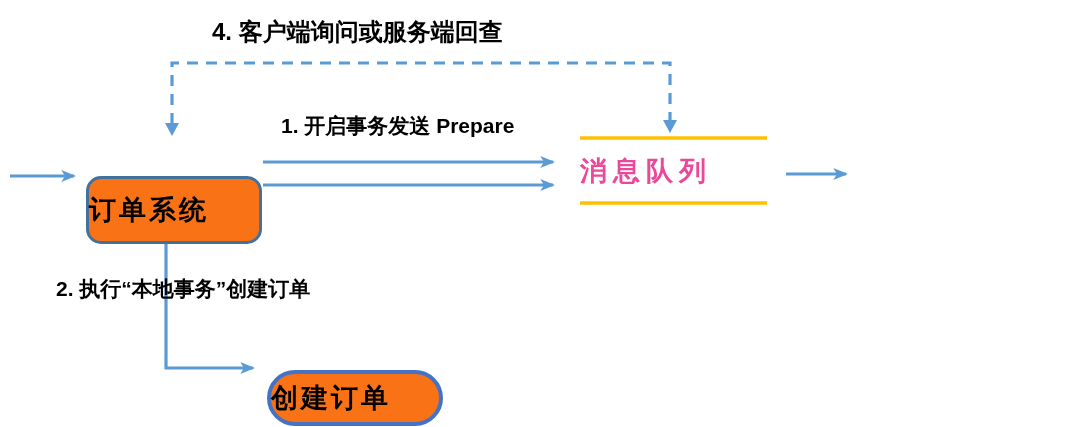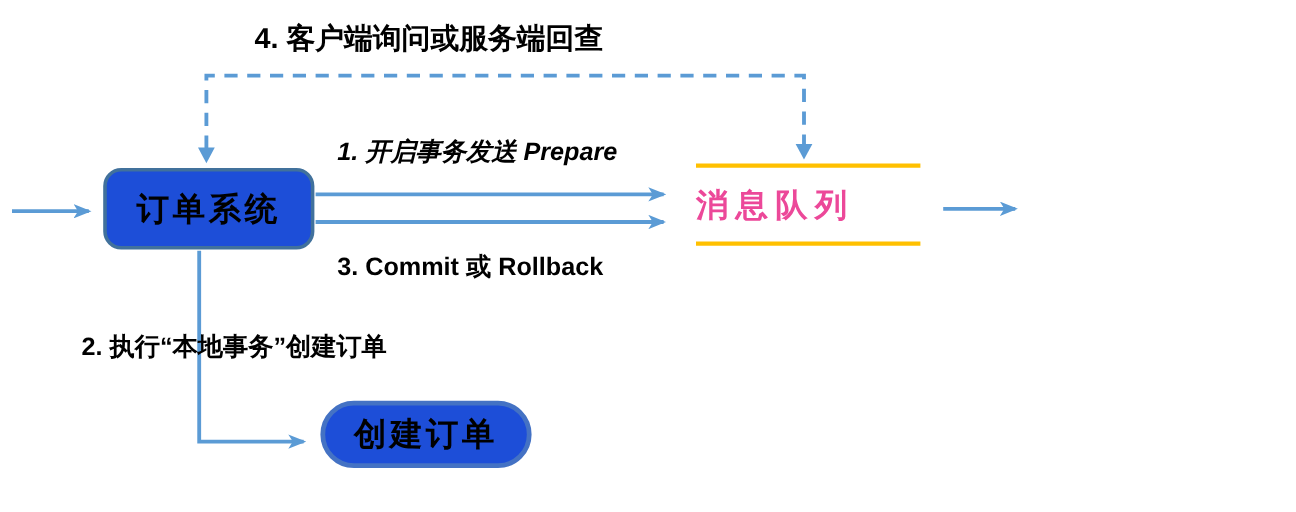--- a/index.html
+++ b/index.html
@@ -17,28 +17,28 @@
   .lines-svg {
     position: absolute;
     left: 0; top: 0;
     width: 1080px; height: 427px;
   }
 
   .node {
     position: absolute;
     display: flex;
     align-items: center;
-    justify-content: center;
-    background: #1d4ed8;
+    background: #f97316;
     border-radius: 15px;
     font-size: 27px;
     font-weight: bold;
     color: #000000;
     letter-spacing: 3px;
     font-family: "Liberation Serif", serif;
+    margin-top: 36px;
   }
   .node-dark   { border: 3.5px solid #41719C; }
   .node-bright { border: 4px solid #4472C4; }
 
   .node-order  { left: 86px;  top: 140px; width: 176px; height: 68px; }
   .node-coupon { left: 862px; top: 141px; width: 185px; height: 66px; }
   .node-create { left: 267px; top: 334px; width: 176px; height: 56px; border-radius: 29px; }
 
   .mq-label {
     position: absolute;
@@ -55,23 +55,23 @@
   }
 
   .step-label {
     position: absolute;
     font-weight: bold;
     color: #000000;
     white-space: nowrap;
     font-size: 21px;
   }
   .step4-label { left: 212px; top: 16px;  font-size: 24px; }
-  .step1-label { left: 281px; top: 112px; font-style: italic; }
+  .step1-label { left: 281px; top: 112px; }
   .step3-label { left: 281px; top: 208px; }
-  .step2-label { left: 68px;  top: 275px; text-align: right; }
+  .step2-label { left: 56px;  top: 275px; text-align: right; }
 </style>
 </head>
 <body>
 
 <div class="canvas">
 
   <svg class="lines-svg" viewBox="0 0 1080 427" xmlns="http://www.w3.org/2000/svg">
     <defs>
       <marker id="arrowhead" viewBox="0 0 10 8" markerWidth="15" markerHeight="12" refX="8.5" refY="4" orient="auto" markerUnits="userSpaceOnUse">
         <path d="M0,0 L10,4 L0,8 L2.5,4 Z" fill="#5B9BD5"></path>
@@ -105,17 +105,16 @@
 
 
   <div class="node node-bright node-create">
     <span>创建订单</span>
   </div>
 
   <div class="step-label step4-label">4. 客户端询问或服务端回查</div>
 
   <div class="step-label step1-label">1. 开启事务发送 Prepare</div>
 
-  <div class="step-label step3-label">3. Commit 或 Rollback</div>
 
   <div class="step-label step2-label">2. 执行“本地事务”创建订单</div>
 
 </div>
 
 </body></html>

